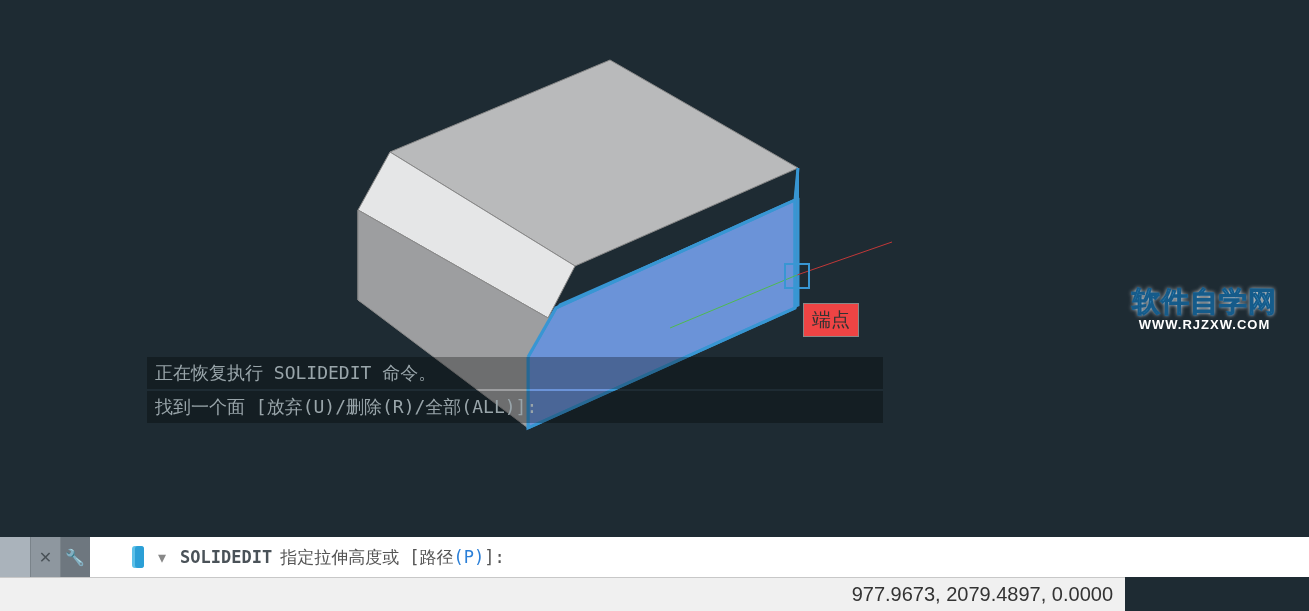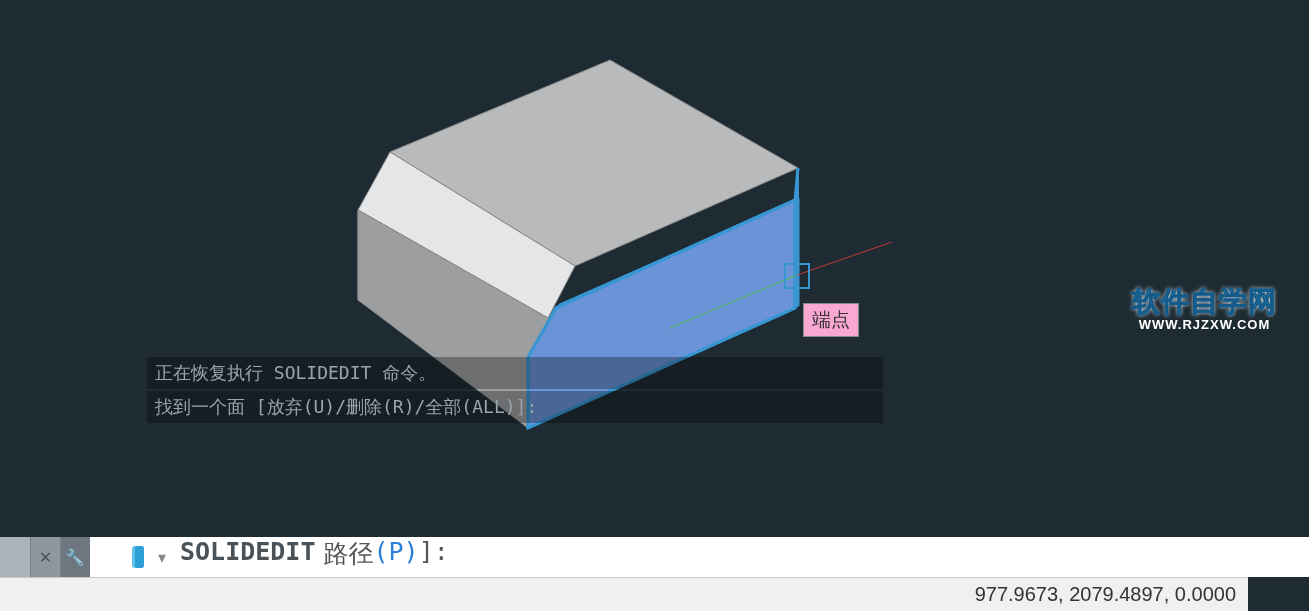--- a/index.html
+++ b/index.html
@@ -78,39 +78,39 @@
       background: #ffffff;
       display: flex;
       align-items: center;
       justify-content: center;
       color: #888;
     }
     .cmd-input {
       flex: 1;
       background: #ffffff;
       display: flex;
-      align-items: flex-start;
+      align-items: center;
       padding-left: 6px;
-      font-size: 25px;
+      font-size: 17px;
       font-family: "Microsoft YaHei", "Consolas", monospace;
       color: #555;
     }
     .cmd-input .cmd-name {
       color: #4a5258;
       font-weight: bold;
       margin-right: 8px;
     }
     .cmd-input .path-hotkey {
       color: #2a7fd8;
     }
     .status-bar {
       position: absolute;
       bottom: 0;
       left: 0;
-      width: 1248px;
+      width: 1125px;
       height: 34px;
       background: #f0f0f0;
       border-top: 1px solid #c8c8c8;
       display: flex;
       justify-content: flex-end;
       align-items: center;
       padding-right: 12px;
     }
     .coords {
       font-size: 20px;
@@ -136,21 +136,21 @@
       font-size: 13px;
       color: #ffffff;
       font-weight: bold;
       letter-spacing: 1px;
       margin-top: -4px;
     }
     .tooltip-box {
       position: absolute;
       left: 803px;
       top: 303px;
-      background: #f9a8d4;
+      background: #ef4444;
       border: 1px solid #888;
       padding: 3px 8px;
       font-size: 19px;
       color: #333;
     }
     .cursor-box {
       position: absolute;
       left: 784px;
       top: 263px;
       width: 26px;
@@ -223,20 +223,21 @@
     <svg width="18" height="26" viewBox="0 0 18 26">
       <rect x="3" y="2" width="12" height="22" rx="3" fill="#5cc0e8"></rect>
       <rect x="6" y="2" width="9" height="22" rx="3" fill="#2b9fd6"></rect>
     </svg>
   </div>
   <div class="cmd-dropdown">
     <span>▾</span>
   </div>
   <div class="cmd-input">
     <span class="cmd-name">SOLIDEDIT</span>
+    <span>指定拉伸高度或 [</span>
     <span>路径</span>
     <span class="path-hotkey">(P)</span>
     <span>]:</span>
   </div>
 </div>
 
 <div class="status-bar">
   <div class="coords">977.9673, 2079.4897, 0.0000</div>
 </div>
 

